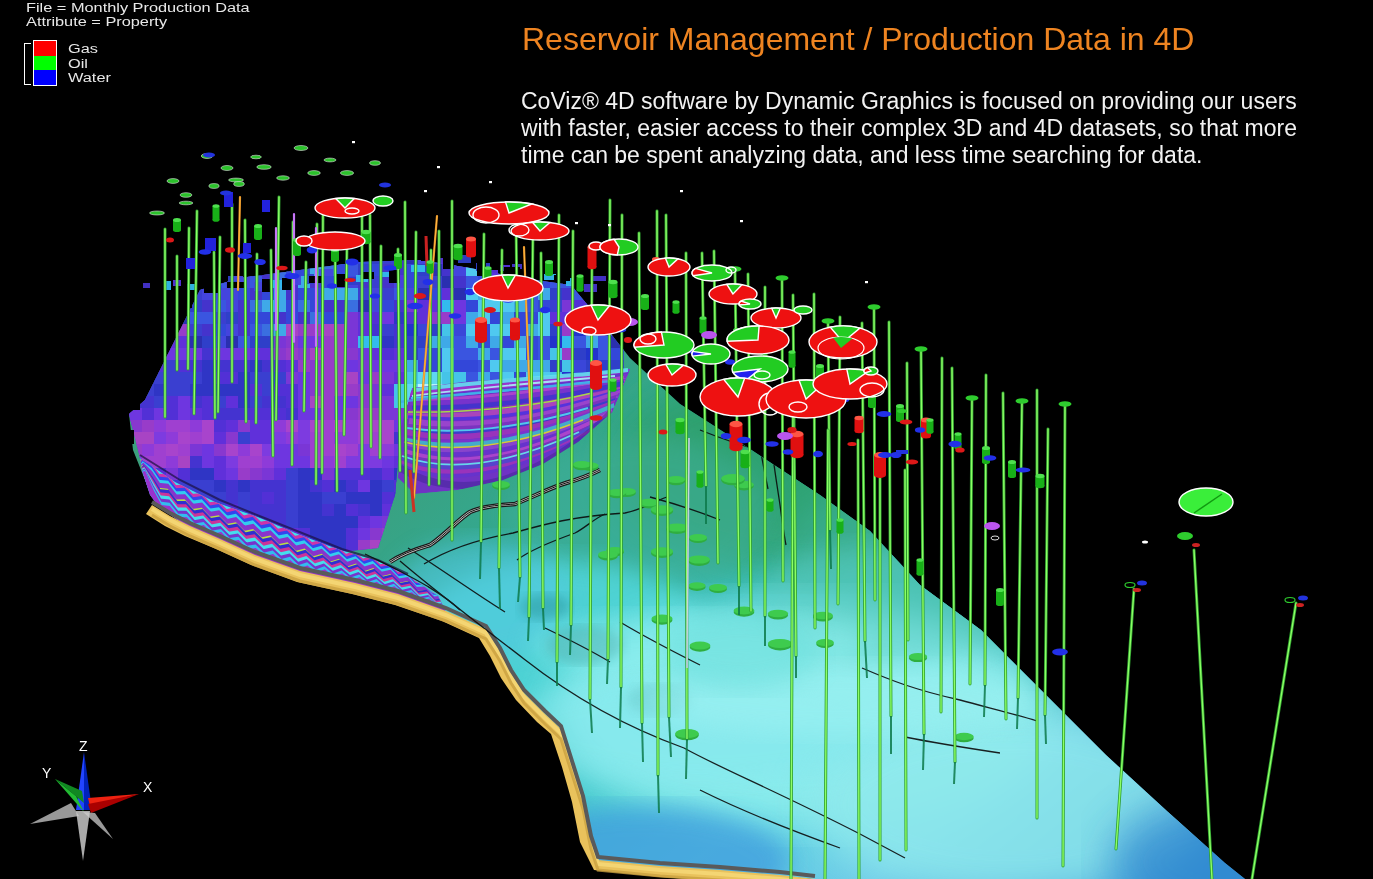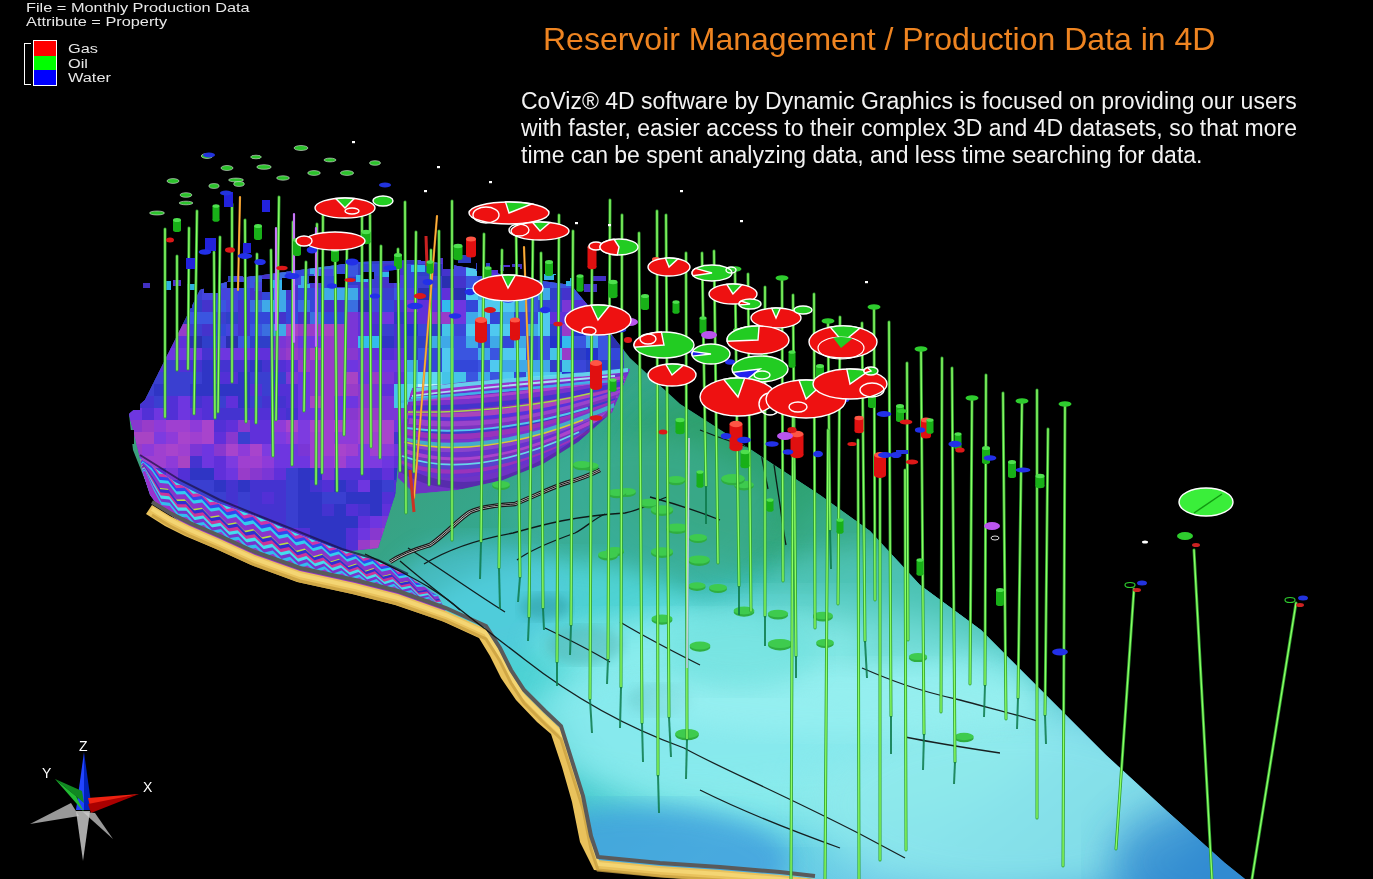--- a/index.html
+++ b/index.html
@@ -1914,13 +1914,13 @@
 </svg>
 
 <div style="position:absolute;left:26px;top:1px;font-size:12px;line-height:14px;color:#e8e8e8;transform:scaleX(1.36);transform-origin:0 0;white-space:nowrap;">File = Monthly Production Data<br>Attribute = Property</div>
 <div style="position:absolute;left:24px;top:43px;width:6px;height:40px;border-left:1.5px solid #fff;border-top:1.5px solid #fff;border-bottom:1.5px solid #fff;"></div>
 <div style="position:absolute;left:33px;top:40px;width:22px;height:44px;border:1px solid #fff;">
  <div style="position:absolute;left:0;top:0;width:22px;height:14.6px;background:#f00;"></div>
  <div style="position:absolute;left:0;top:14.6px;width:22px;height:14.6px;background:#0f0;"></div>
  <div style="position:absolute;left:0;top:29.2px;width:22px;height:14.8px;background:#00f;"></div>
 </div>
 <div style="position:absolute;left:68px;top:42px;font-size:12px;line-height:14.7px;color:#e8e8e8;transform:scaleX(1.36);transform-origin:0 0;">Gas<br>Oil<br>Water</div>
-<div style="position:absolute;left:522px;top:23px;font-size:32px;line-height:32px;color:#ee8421;white-space:nowrap;margin-left:21px;">Reservoir Management / Production Data in 4D</div>
+<div style="position:absolute;left:522px;top:23px;font-size:32px;line-height:32px;color:#ee8421;white-space:nowrap;">Reservoir Management / Production Data in 4D</div>
 <div style="position:absolute;left:521px;top:88px;font-size:23px;line-height:27px;color:#f2f2f2;white-space:nowrap;">CoViz® 4D software by Dynamic Graphics is focused on providing our users<br>with faster, easier access to their complex 3D and 4D datasets, so that more<br>time can be spent analyzing data, and less time searching for data.</div>
 </body></html>

